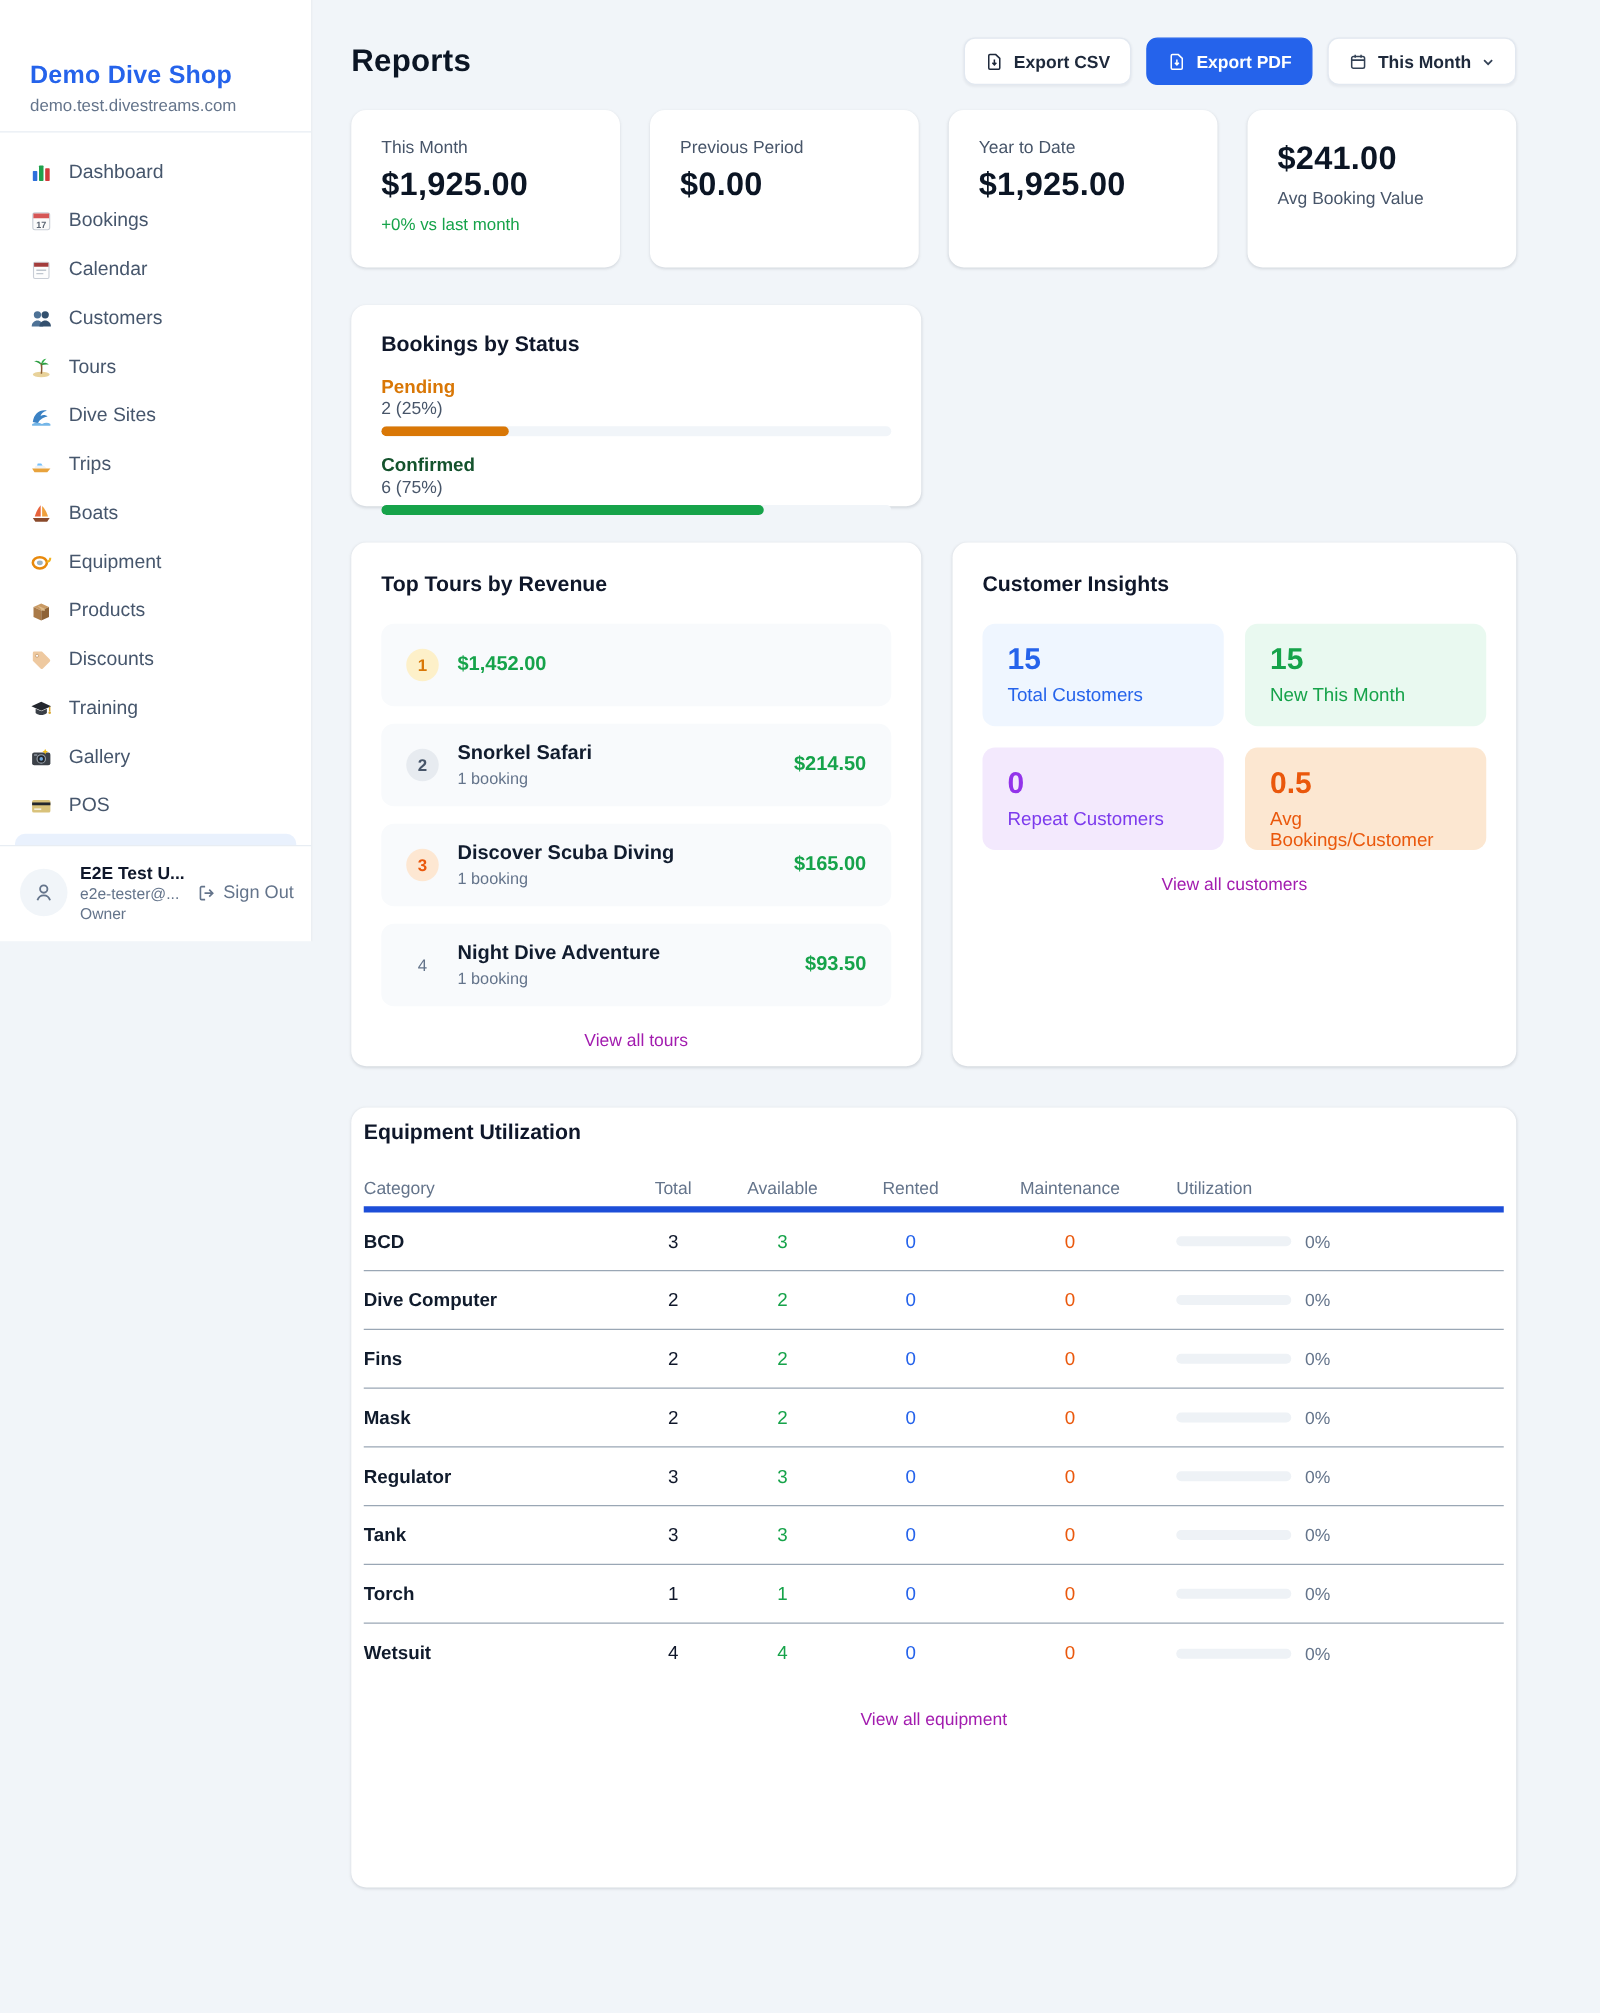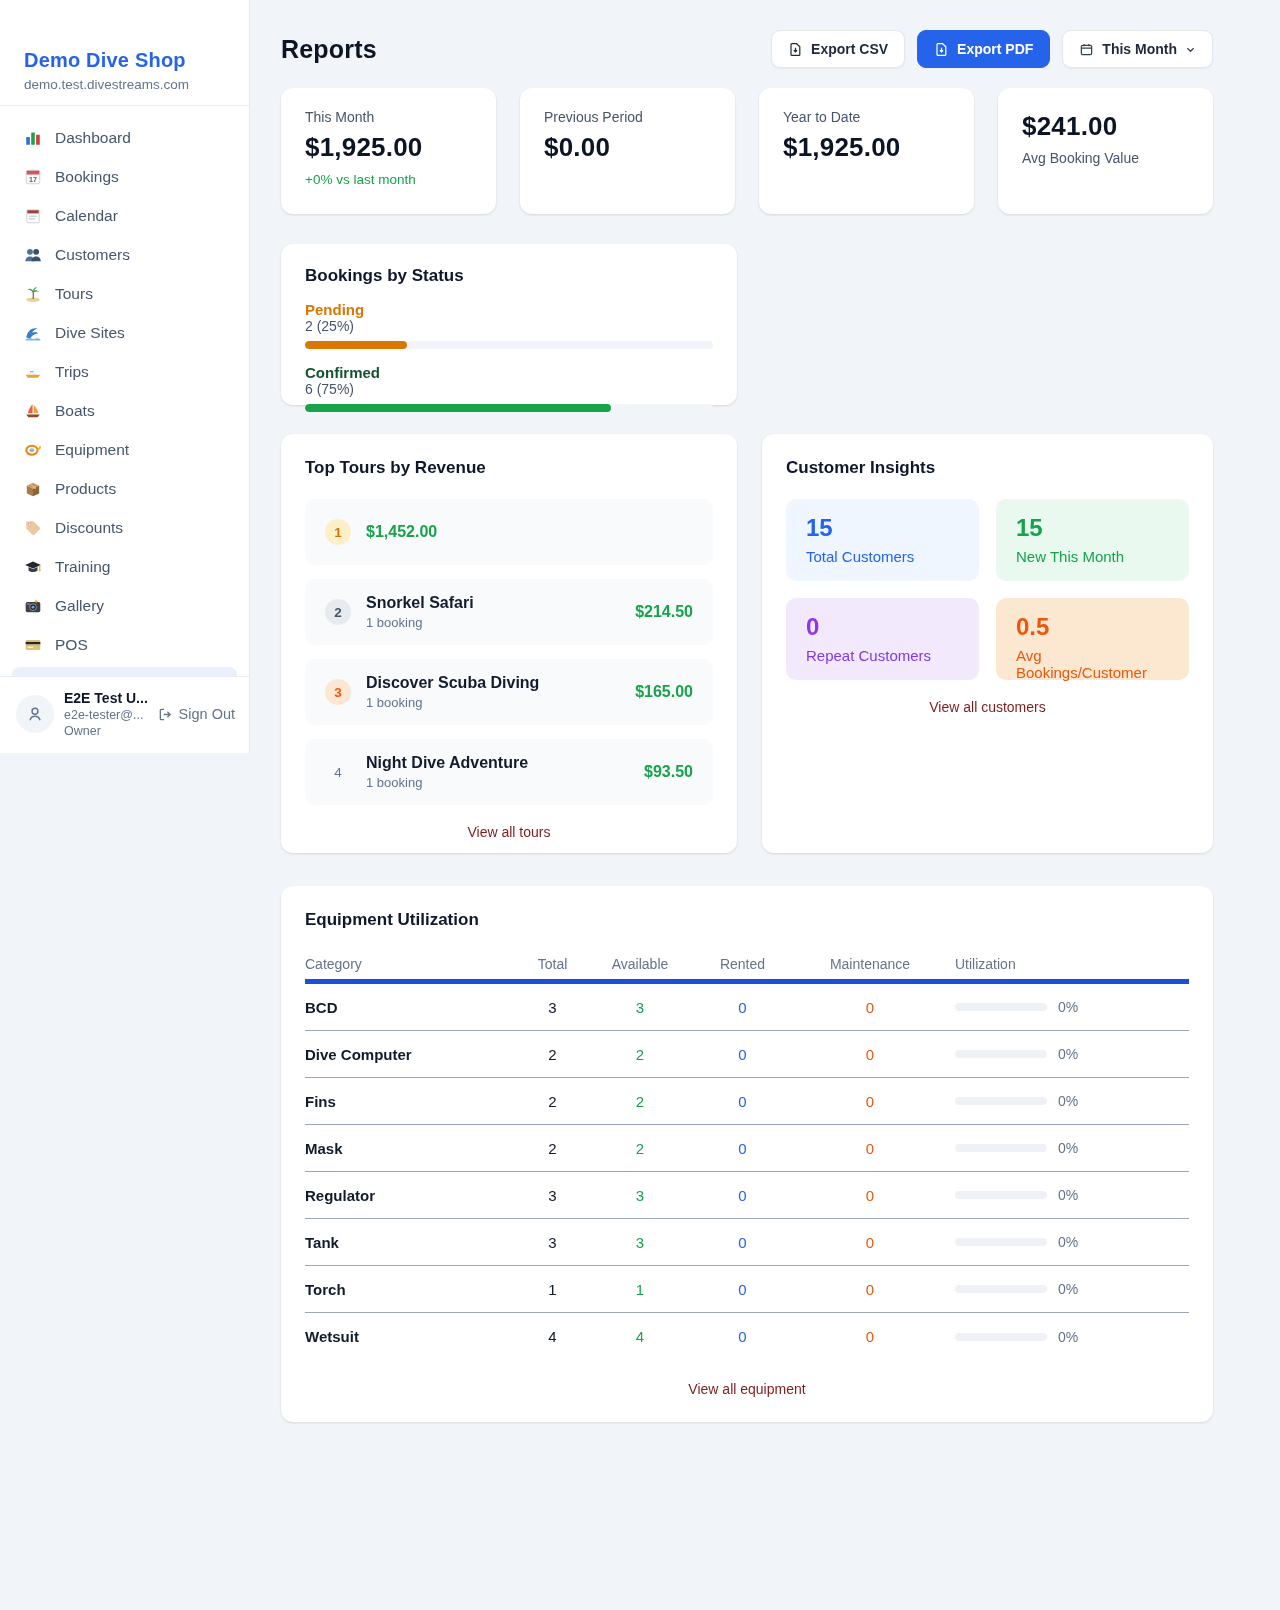--- a/index.html
+++ b/index.html
@@ -77,33 +77,33 @@
   .tour-row { background:#f8fafc; border-radius:10px; height:66px; padding:0 20px; display:flex; align-items:center; gap:15px; }
   .rank { width:26px; height:26px; border-radius:50%; display:flex; align-items:center; justify-content:center; font-size:13.5px; font-weight:bold; flex:0 0 26px; }
   .rank-1 { background:#fdf0c9; color:#d97706; }
   .rank-2 { background:#e7ebf0; color:#475569; }
   .rank-3 { background:#fde7d2; color:#ea580c; }
   .rank-4 { background:transparent; color:#64748b; font-weight:normal; }
   .tour-info { flex:1; min-width:0; }
   .tour-name { font-size:16px; font-weight:bold; color:#111c2e; }
   .tour-sub { font-size:13px; color:#64748b; margin-top:3px; }
   .tour-amount { font-size:16px; font-weight:bold; color:#16a34a; white-space:nowrap; }
-  .card-link { display:block; text-align:center; color:#7f1d1d; font-size:14px; margin-top:19px; text-decoration:none; cursor:pointer; }
+  .card-link { display:block; text-align:center; color:#a21caf; font-size:14px; margin-top:19px; text-decoration:none; cursor:pointer; }
   
   .insights-card { height:419px; padding:24px; }
   .tile-grid { display:grid; grid-template-columns:1fr 1fr; gap:17px; margin-top:21px; }
   .tile { border-radius:10px; height:82px; padding:15px 20px; }
   .tile-value { font-size:24px; font-weight:bold; }
   .tile-label { font-size:15px; margin-top:6px; }
   .tile-blue { background:#eff6ff; } .tile-blue .tile-value{color:#2563eb;} .tile-blue .tile-label{color:#2563eb;}
   .tile-green { background:#e9f9f0; } .tile-green .tile-value{color:#16a34a;} .tile-green .tile-label{color:#16a34a;}
   .tile-purple { background:#f3e9fd; } .tile-purple .tile-value{color:#9333ea;} .tile-purple .tile-label{color:#7c3aed;}
   .tile-orange { background:#fce7d1; } .tile-orange .tile-value{color:#ea580c;} .tile-orange .tile-label{color:#ea580c;}
   
-  .equip-card { width:932px; height:536px; padding:24px; }
+  .equip-card { width:932px; height:624px; padding:10px; }
   .equip-table { margin-top:18px; }
   .t-row { display:grid; grid-template-columns:210px 75px 100px 105px 150px 1fr; align-items:center; }
   .t-head { height:36px; color:#64748b; font-size:14px; border-bottom:5px solid #1d4ed8; }
   .t-body { height:47px; border-bottom:1px solid #9aa7b5; font-size:15px; }
   .t-body:last-of-type { border-bottom:none; }
   .c-cat { font-weight:bold; color:#101b2c; }
   .t-head .c-cat { font-weight:normal; color:#64748b; }
   .c-num { text-align:center; }
   .c-total { color:#0f172a; }
   .c-avail { color:#16a34a; }

